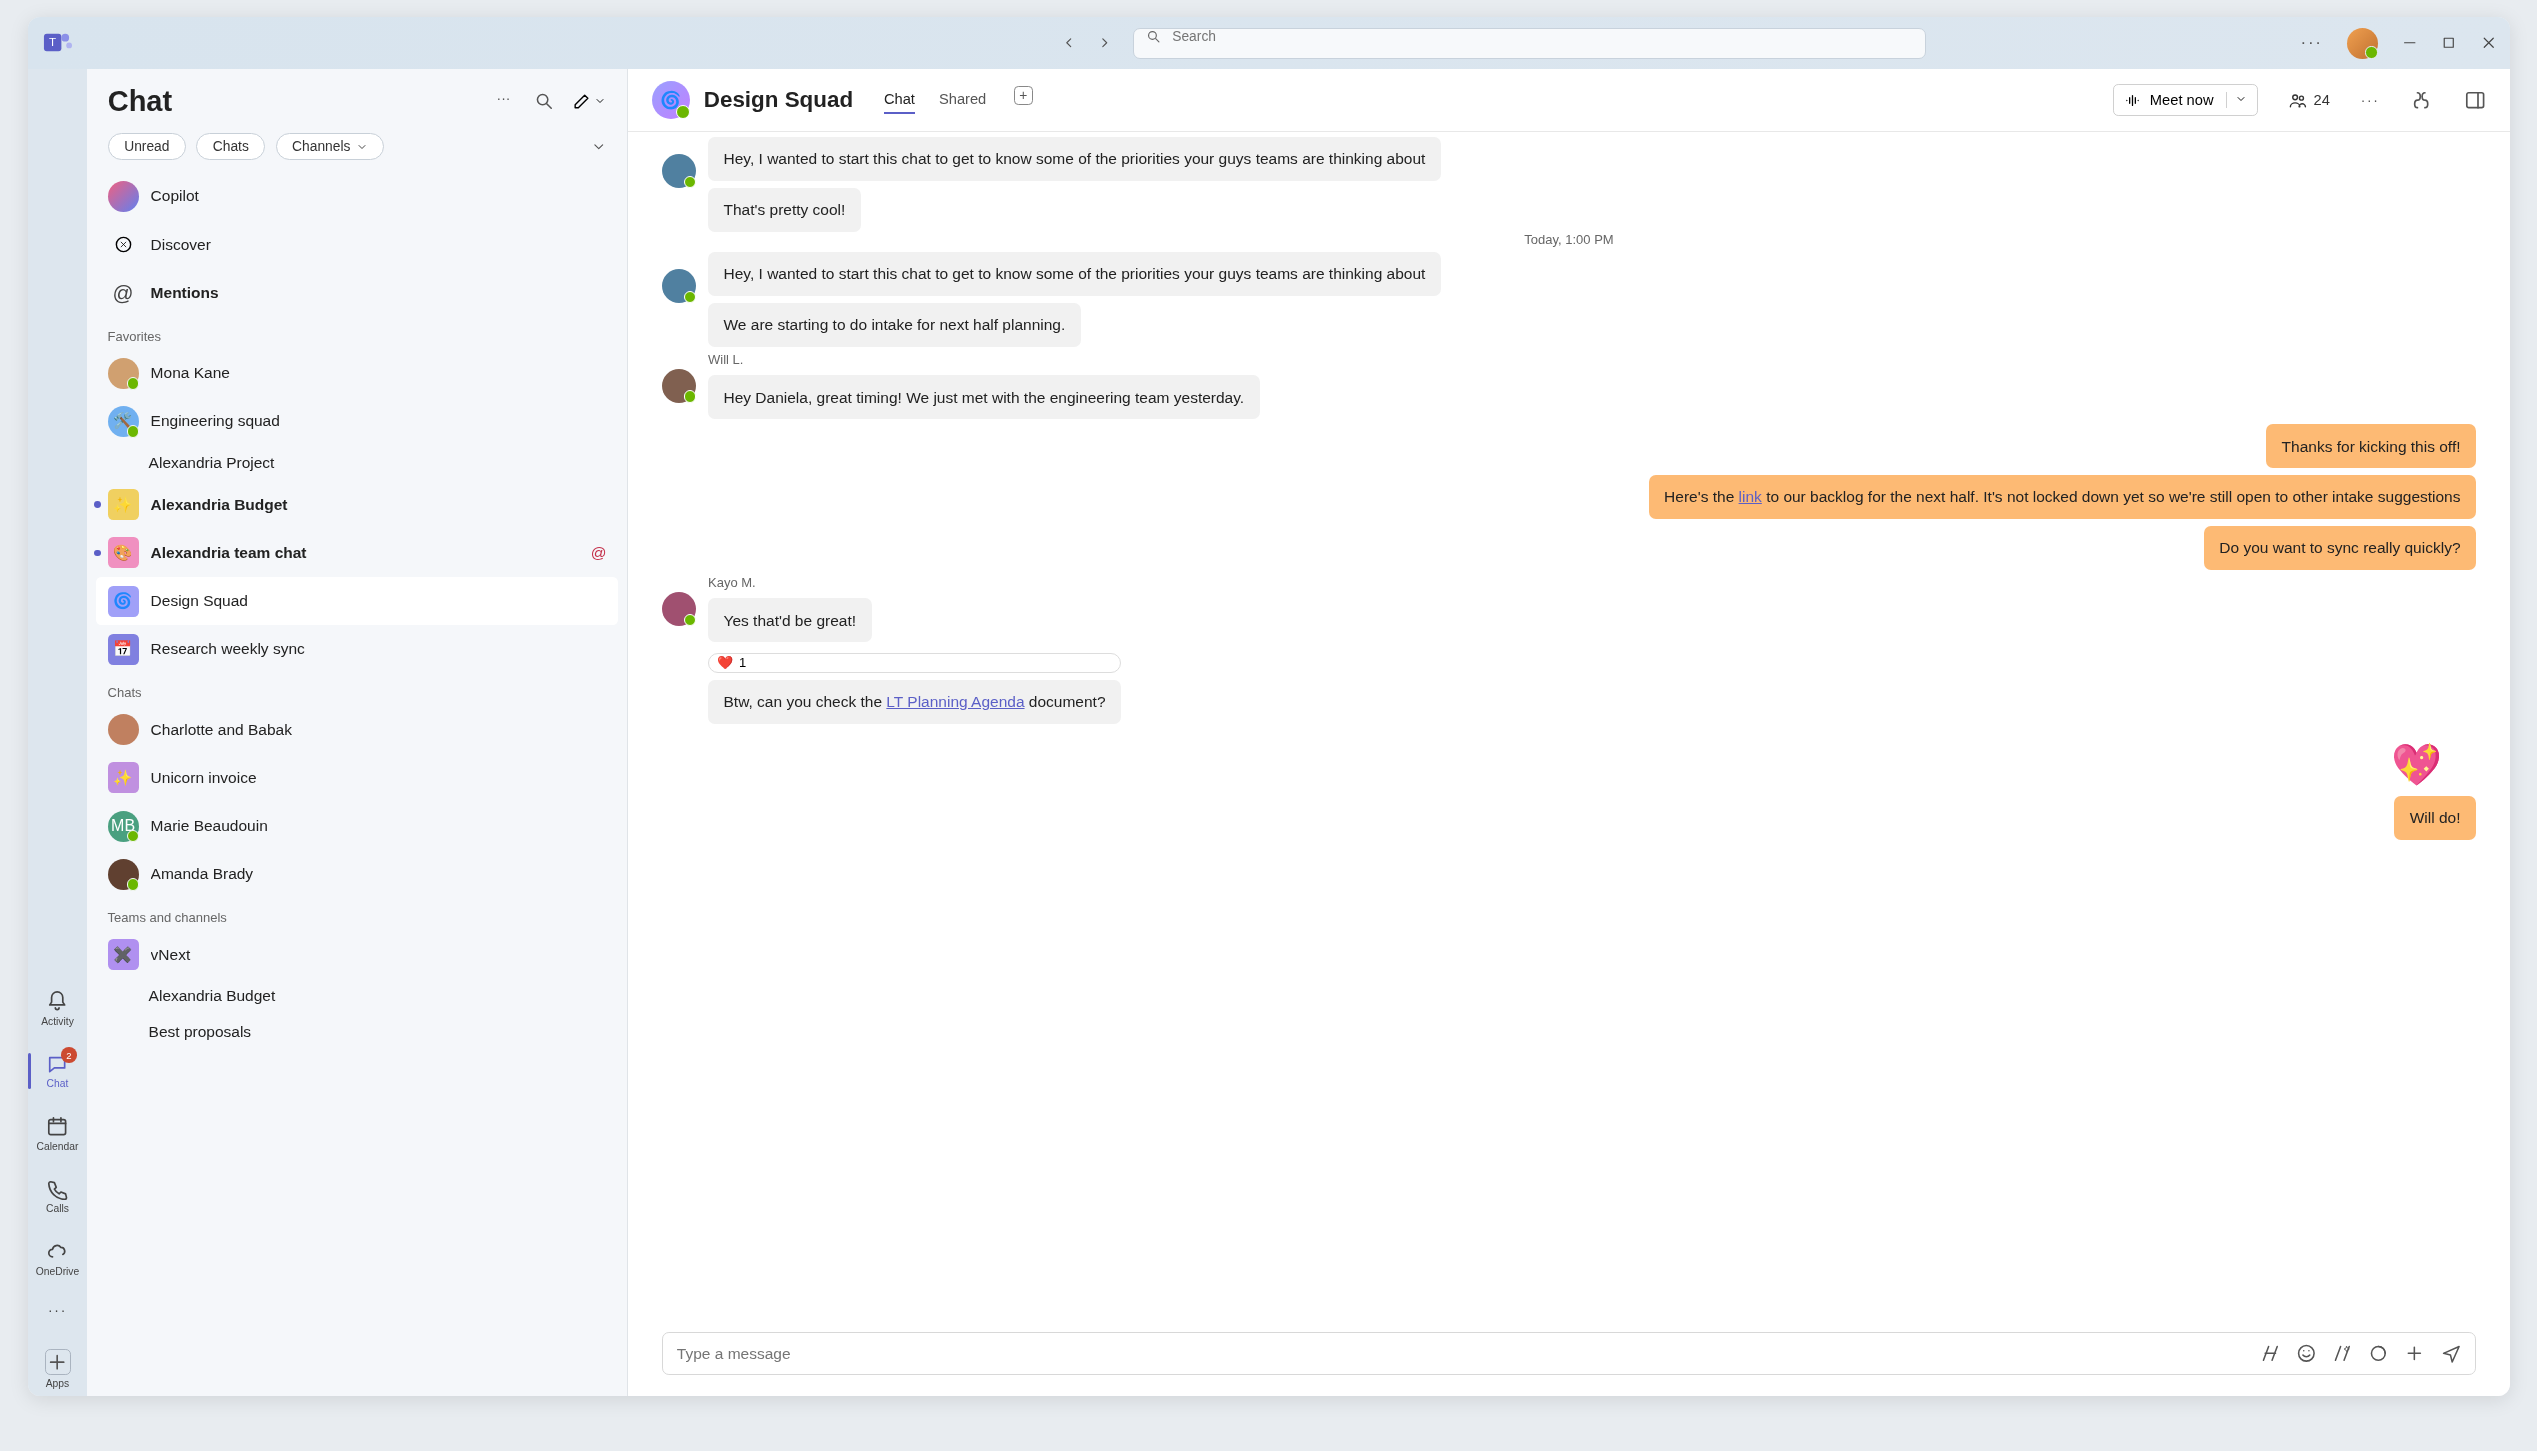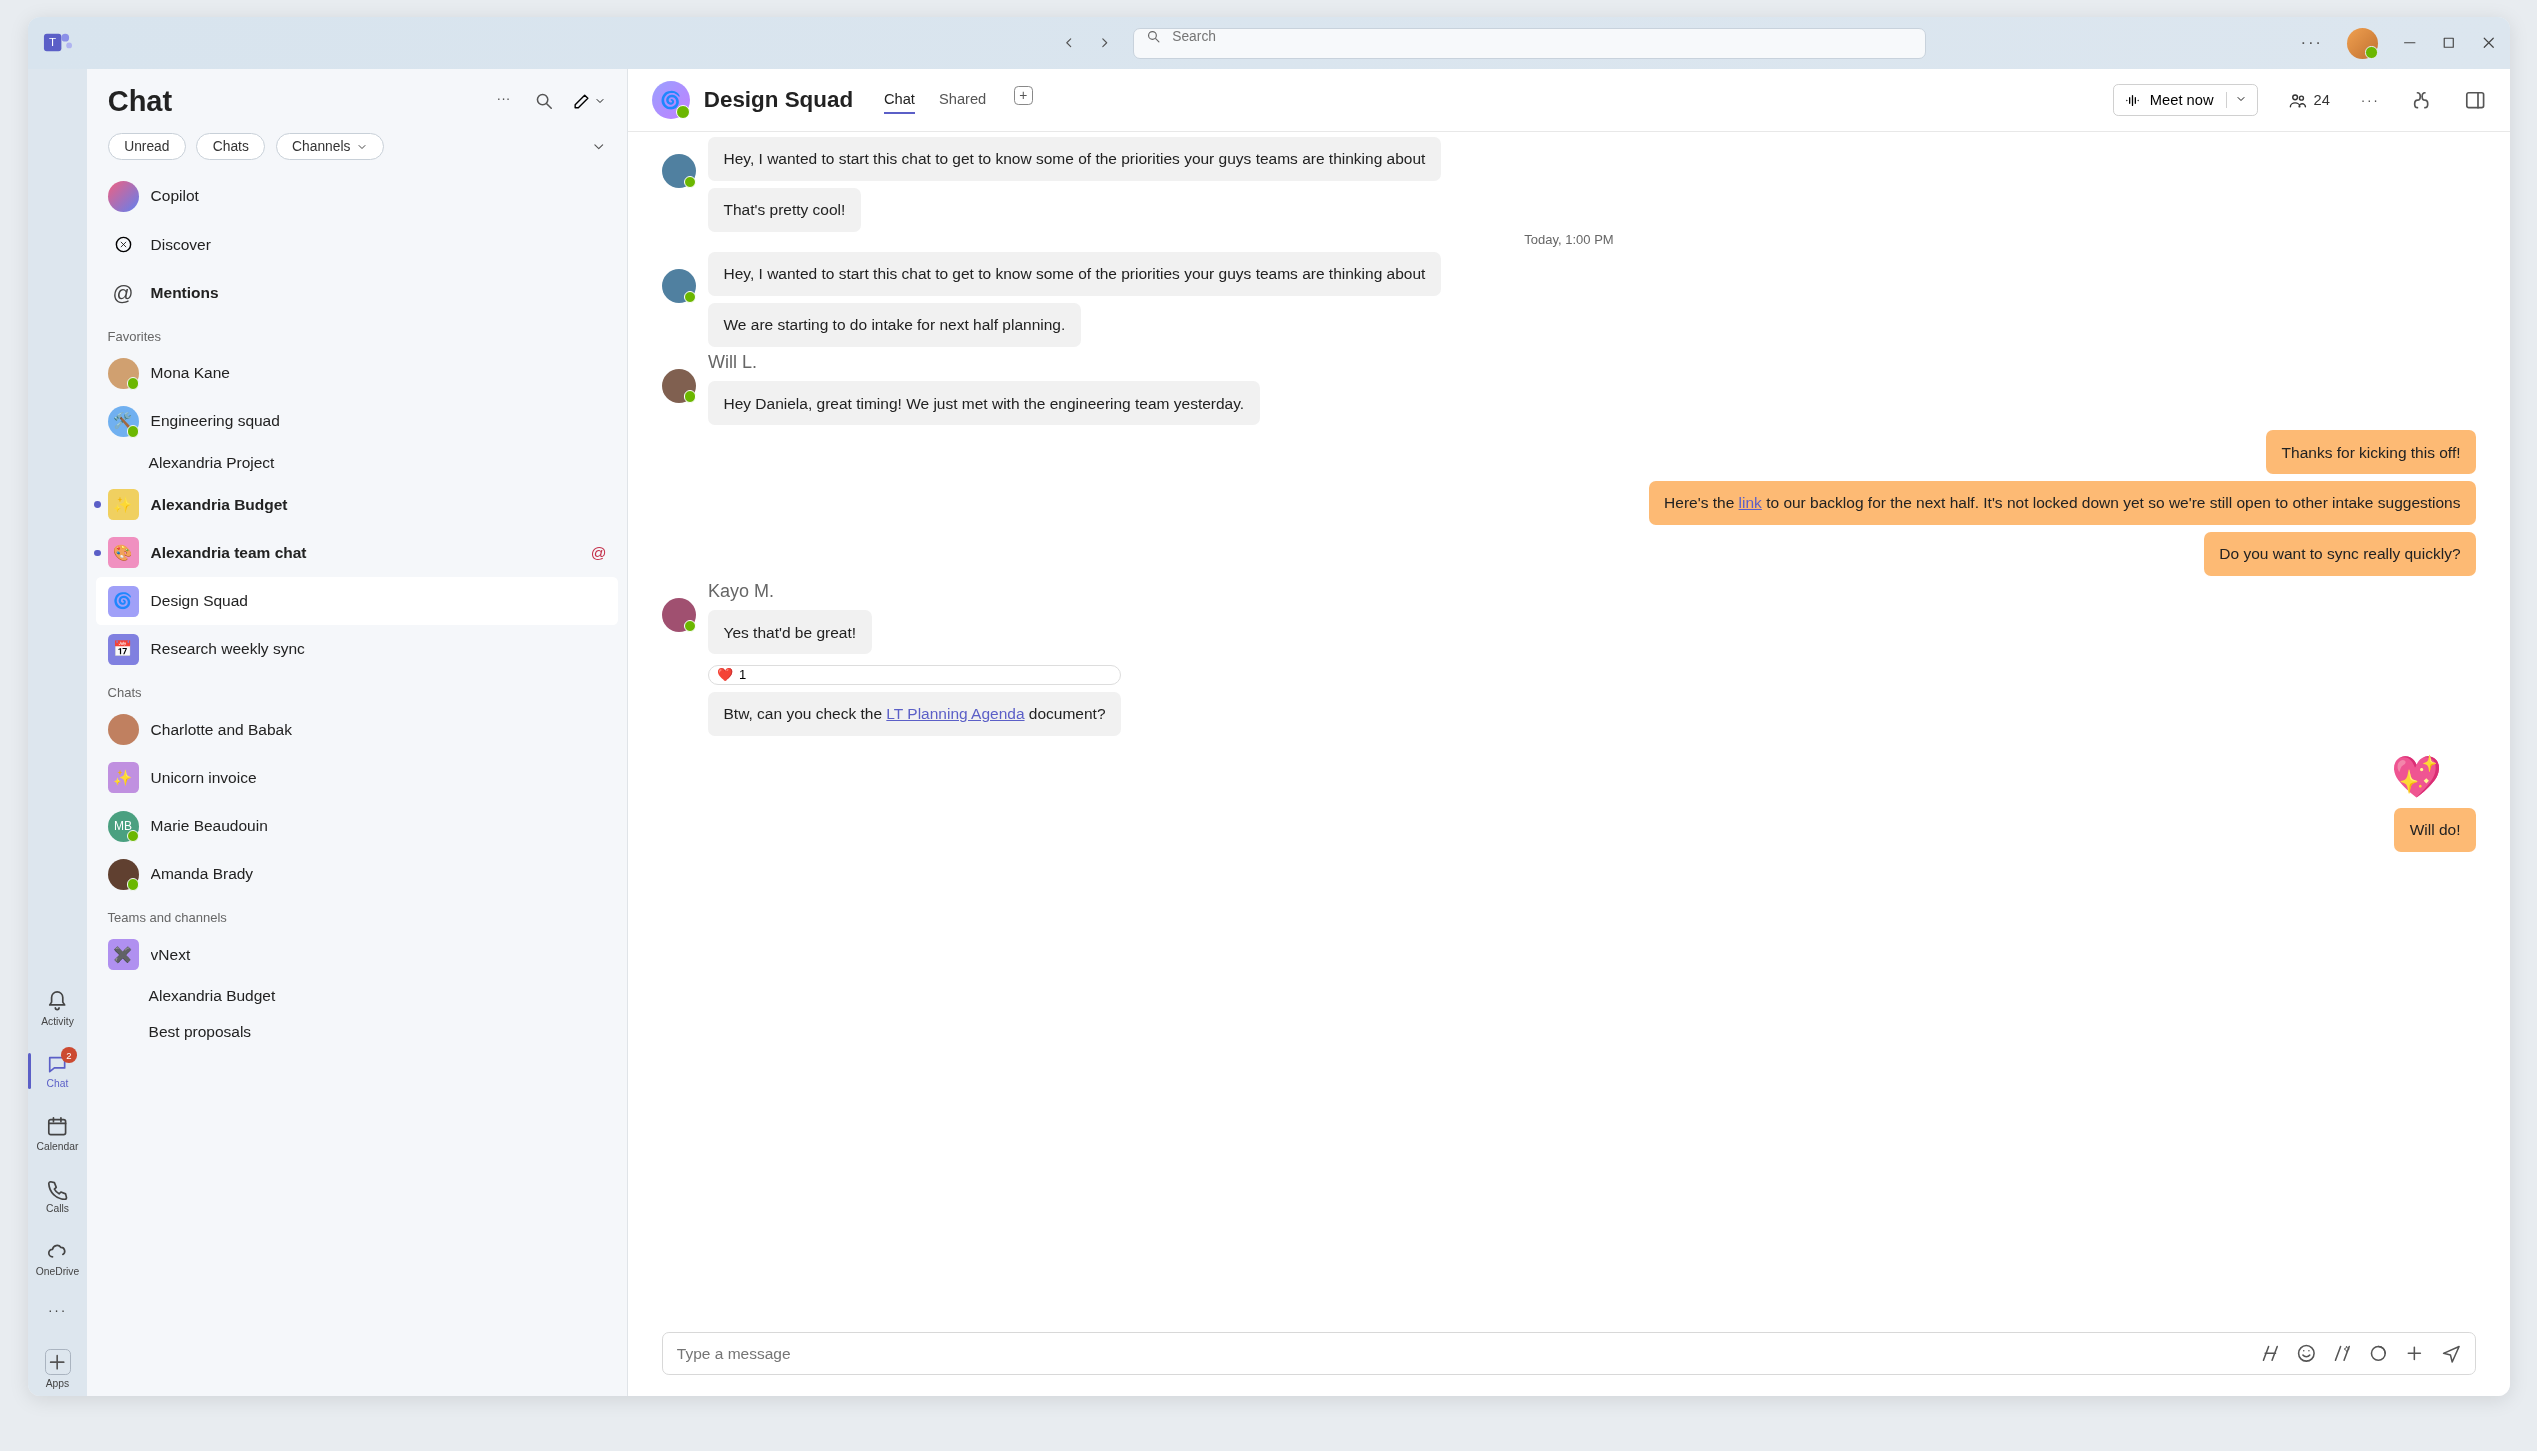--- a/index.html
+++ b/index.html
@@ -59,21 +59,21 @@
 .chat-header .meet-btn { display: flex; align-items: center; gap: 8.6px; border: 0.9px solid #d0d0d0; border-radius: 5.2px; padding: 6.9px 10.3px; cursor: pointer; font-size: 14.7px; }
 .chat-header .meet-btn .chev { border-left: 0.9px solid #d0d0d0; padding-left: 8.6px; margin-left: 3.4px; }
 .chat-header .people { display: flex; align-items: center; gap: 6.9px; font-size: 14.7px; color: #333; margin-left: 15.5px; cursor: pointer; }
 .chat-header .hdr-ico { margin-left: 17px; color: #555; cursor: pointer; }
 .messages { flex: 1; overflow-y: auto; padding: 0 34px 17px 34px; }
 .msg-row { display: flex; gap: 12px; margin-top: 5.2px; align-items: flex-start; }
 .msg-row.right { justify-content: flex-end; }
 .msg-avatar { width: 34px; height: 34px; border-radius: 50%; flex-shrink: 0; position: relative; background:#ccc; margin-top: 17px; }
 .msg-avatar::after { content:''; position:absolute; bottom:0; right:0; width:10.3px; height:10.3px; background:#6bb700; border:1.7px solid #fff; border-radius:50%; }
 .msg-col { display: flex; flex-direction: column; gap: 6.9px; }
-.msg-sender { font-size: 18px; color: #666; margin-bottom: 1.7px; }
+.msg-sender { font-size: 13px; color: #666; margin-bottom: 1.7px; }
 .bubble { background: #f1f1f1; border-radius: 6.9px; padding: 10.3px 15.5px; font-size: 15.5px; color: #222; max-width: 1207px; line-height: 1.5; }
 .bubble.mine { background: #fdba74; }
 .bubble .link { color: #5b5fc7; text-decoration: underline; }
 .time-divider { text-align: center; color: #666; font-size: 13px; margin: 0 0; }
 .reaction { display: inline-flex; align-items: center; gap: 5.2px; border: 0.9px solid #ddd; border-radius: 12px; padding: 1.7px 8.6px; background: #fff; margin-top: 3.4px; font-size: 13px; }
 .big-emoji { font-size: 41px; align-self: flex-end; margin: 12px 34px 0 0; }
 .composer { margin: 12px 34px 20.7px 34px; border: 0.9px solid #d8d8d8; border-radius: 6.9px; display: flex; align-items: center; padding: 10.3px 13.8px; gap: 15.5px; }
 .composer input { flex: 1; border: none; outline: none; font-size: 15.5px; color: #333; }
 .composer .c-icon { width: 20.7px; height: 20.7px; color: #555; cursor: pointer; }
 .composer .send { transform: rotate(0deg); }
@@ -256,21 +256,21 @@
         <div class="s-section-hdr">Chats</div>
         <div class="s-item">
           <div class="s-avatar" style="background:#c08060"></div>
           <span class="s-label">Charlotte and Babak</span>
         </div>
         <div class="s-item">
           <div class="s-avatar" style="background:#c090e0;border-radius:5.2px">✨</div>
           <span class="s-label">Unicorn invoice</span>
         </div>
         <div class="s-item">
-          <div class="s-avatar presence" style="background:#4aa080;color:#fff;font-size:12px">MB</div>
+          <div class="s-avatar presence" style="background:#4aa080;color:#fff;font-size:16px">MB</div>
           <span class="s-label">Marie Beaudouin</span>
         </div>
         <div class="s-item">
           <div class="s-avatar presence" style="background:#604030"></div>
           <span class="s-label">Amanda Brady</span>
         </div>
 
         <div class="s-section-hdr">Teams and channels</div>
         <div class="s-item">
           <div class="s-avatar" style="background:#b090f0;border-radius:5.2px">✖️</div>

